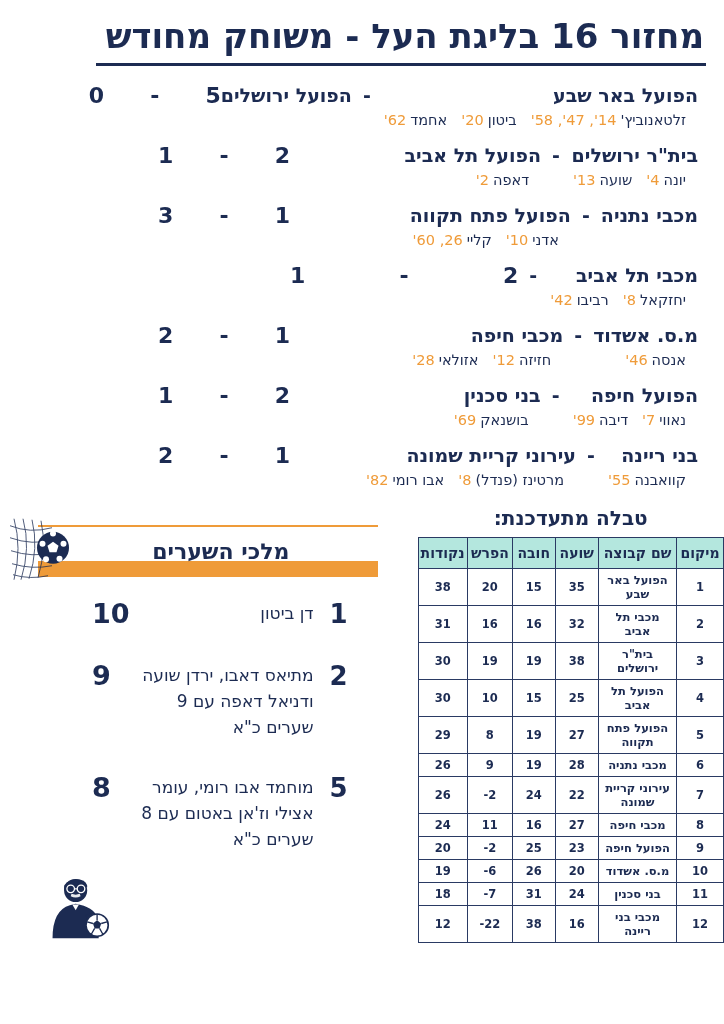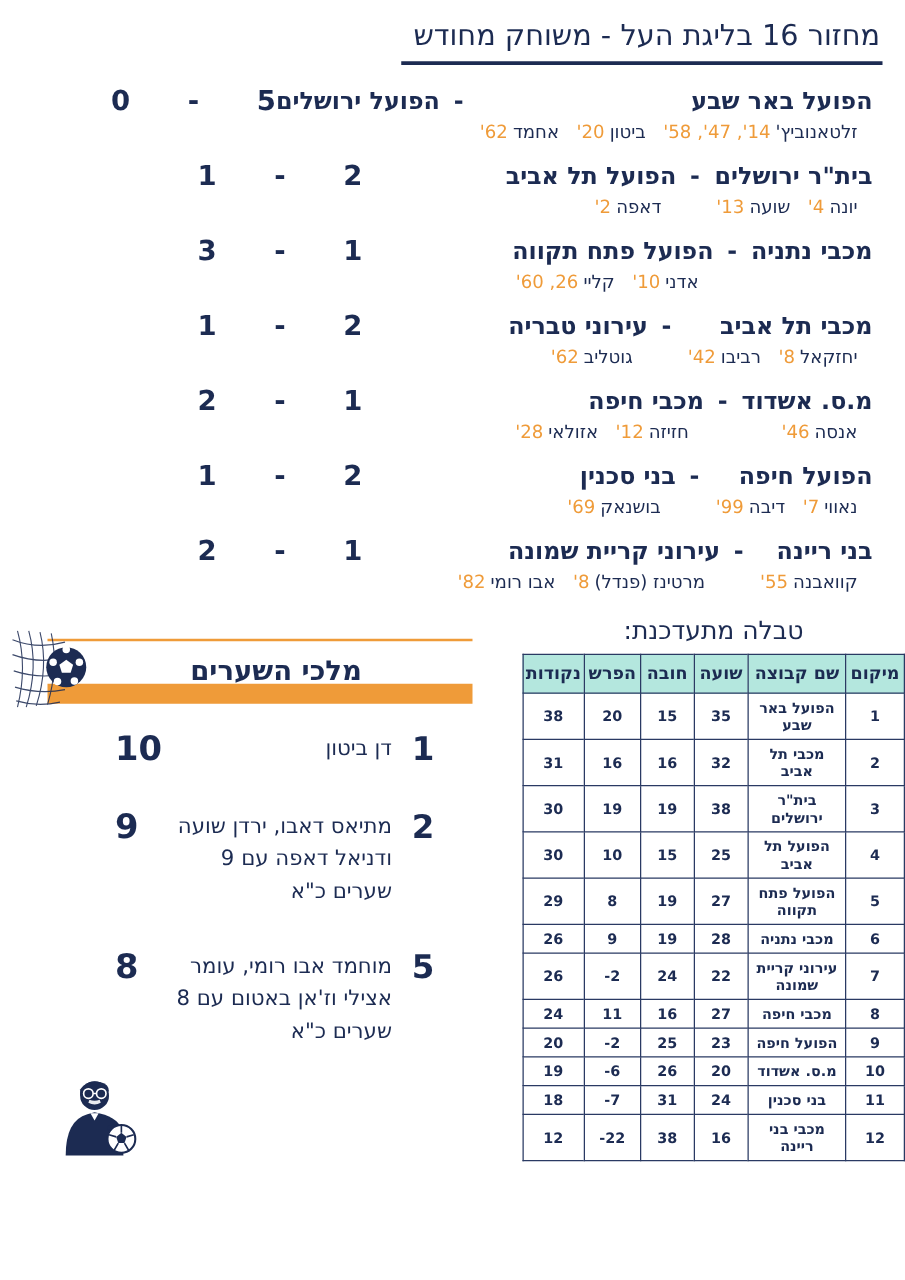--- a/index.html
+++ b/index.html
@@ -8,41 +8,41 @@
     --mint:#b4e7de;
     --border:#2a3a63;
   }
   *{box-sizing:border-box;margin:0;padding:0;}
   html,body{width:724px;height:1024px;background:#ffffff;overflow:hidden;}
   body{font-family:"DejaVu Sans","Liberation Sans",sans-serif;color:var(--navy);direction:rtl;}
 
   
   .title-wrap{padding:16px 18px 0 0;}
   .page-title{
-    display:inline-block;font-size:23px;font-weight:normal;color:var(--navy);
+    display:inline-block;font-size:34px;font-weight:bold;color:var(--navy);
     border-bottom:3px solid var(--navy);padding:0 2px 7px 10px;letter-spacing:0;
   }
 
   
   .matches{padding:17px 26px 0 158px;display:flex;flex-direction:column;gap:13px;}
   .match{display:grid;grid-template-columns:auto 30px auto 1fr 132px;align-items:start;}
   .team-name{font-size:19px;font-weight:bold;line-height:24px;white-space:nowrap;text-align:right;}
   .dash-cell{font-size:19px;font-weight:bold;line-height:24px;text-align:center;}
   .scorers{display:flex;flex-direction:row;margin-top:3px;}
   .scorer{font-size:14.5px;line-height:20px;text-align:right;padding-left:2px;padding-right:12px;color:var(--navy);white-space:nowrap;}
   .scorer .minutes{color:var(--orange);margin-right:4px;}
   .score-cell{display:flex;justify-content:space-between;align-items:baseline;
     font-size:22px;font-weight:bold;line-height:24px;padding-top:1px;}
 
   
   .bottom{display:flex;align-items:flex-start;padding-top:16px;}
 
   
   .table-col{width:366px;padding-left:6px;}
-  .table-title{text-align:center;font-size:20px;font-weight:normal;margin-bottom:7px;}
+  .table-title{text-align:center;font-size:20px;font-weight:bold;margin-bottom:7px;}
   table.league{border-collapse:collapse;margin:0 auto;}
   table.league th,table.league td{border:1px solid var(--border);text-align:center;vertical-align:middle;}
   table.league th{background:var(--mint);color:var(--navy);font-size:14px;font-weight:bold;padding:7px 2px;}
   table.league td{font-size:11.5px;font-weight:bold;color:var(--navy);padding:4px 2px;}
   td.num{direction:ltr;}
   .c-pos{width:50px;}
   .c-team{width:112px;}
   .c-n{width:48px;margin-top:39px;}
 
   
@@ -161,28 +161,20 @@
         <div class="team-name">מכבי תל אביב</div>
         <div class="scorers">
 
             <div class="scorer"><span>יחזקאל</span><span class="minutes">8'</span></div>
 
             <div class="scorer"><span>רביבו</span><span class="minutes">42'</span></div>
 
         </div>
       </div>
       <div class="dash-cell">-</div>
-      <div class="away-block">
-        <div class="team-name">עירוני טבריה</div>
-        <div class="scorers">
-
-            <div class="scorer"><span>גוטליב</span><span class="minutes">62'</span></div>
-
-        </div>
-      </div>
       <div></div>
       <div class="score-cell">
         <span>2</span>
         <span>-</span>
         <span>1</span>
       </div>
     </div>
 
     <div class="match">
       <div class="home-block">

